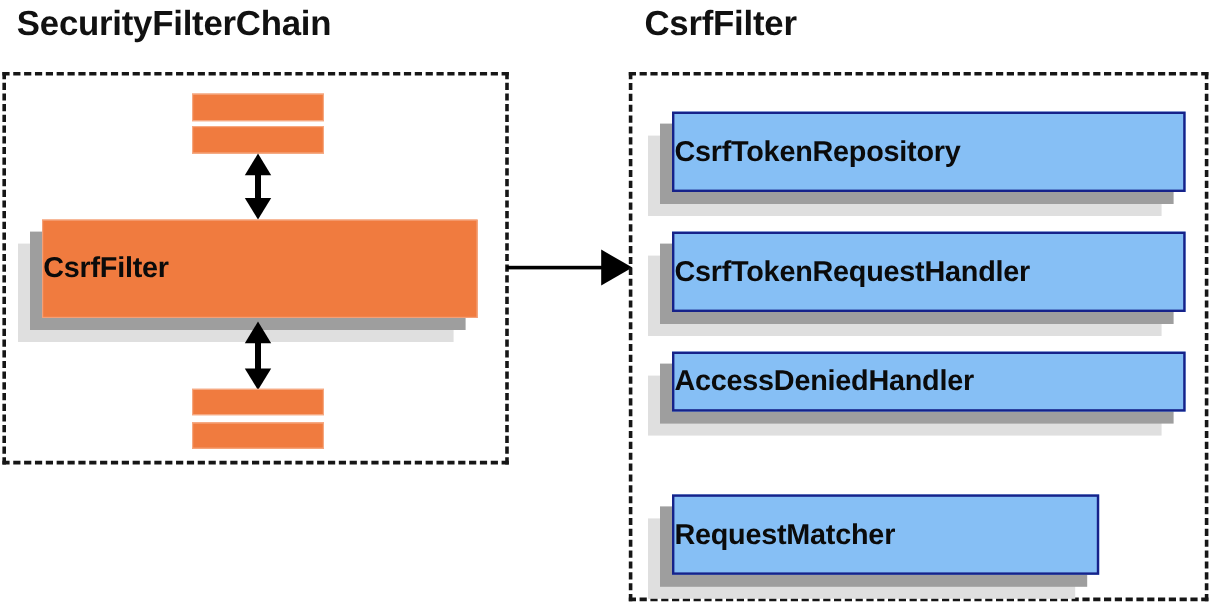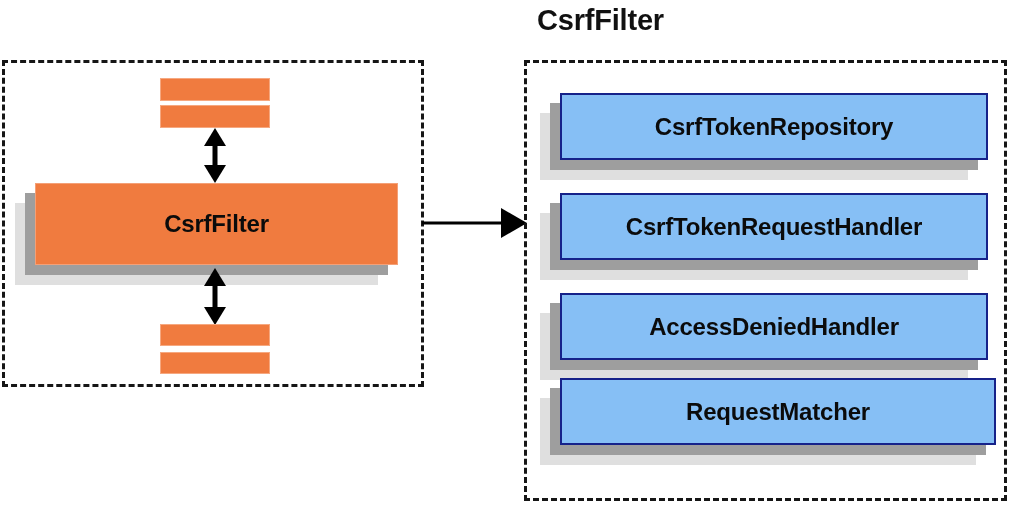--- a/index.html
+++ b/index.html
@@ -52,21 +52,20 @@
   }
   .stack .shadow-far  { background: #dfdfdf; transform: translate(-20px, 20px); }
   .stack .shadow-near { background: #9e9e9e; transform: translate(-10px, 10px); }
   .stack .face {
     position: absolute;
     left: 0; top: 0;
     width: 100%; height: 100%;
     box-sizing: border-box;
     display: flex;
     align-items: center;
-    justify-content: center;
   }
   .stack .face .label {
     font-family: "Liberation Sans", sans-serif;
     font-weight: bold;
     font-size: 24px;
     color: #0b0b0b;
     white-space: nowrap;
     letter-spacing: -0.2px;
   }
 
@@ -127,20 +126,21 @@
     border-top: 15px solid transparent;
     border-bottom: 15px solid transparent;
     border-left: 26px solid #000000;
   }
 </style>
 </head>
 <body>
 
 <div id="canvas">
 
+  <div id="title-left" class="panel-title">SecurityFilterChain</div>
 
   <div id="title-right" class="panel-title">CsrfFilter</div>
 
   <div id="panel-left" class="dashed-panel"></div>
 
   <div class="slab" style="left:160px; top:78px; width:110px; height:23px;"></div>
   <div class="slab" style="left:160px; top:105px; width:110px; height:23px;"></div>
 
   <div class="arrow-v" style="left:203px; top:128px; width:24px; height:55px;">
     <div class="head up"></div>
@@ -181,29 +181,29 @@
   </div>
 
   <div class="stack" style="left:560px; top:193px; width:428px; height:67px;border-radius:19px;">
     <div class="shadow-far"></div>
     <div class="shadow-near"></div>
     <div class="face face-blue">
       <span class="label">CsrfTokenRequestHandler</span>
     </div>
   </div>
 
-  <div class="stack" style="left:560px; top:293px; width:428px; height:67px;">
+  <div class="stack" style="left:560px; top:293px; width:428px; height:50px;">
     <div class="shadow-far"></div>
     <div class="shadow-near"></div>
     <div class="face face-blue">
       <span class="label">AccessDeniedHandler</span>
     </div>
   </div>
 
-  <div class="stack" style="left:560px; top:378px; width:436px; height:67px;">
+  <div class="stack" style="left:560px; top:412px; width:356px; height:67px;">
     <div class="shadow-far"></div>
     <div class="shadow-near"></div>
     <div class="face face-blue">
       <span class="label">RequestMatcher</span>
     </div>
   </div>
 
 </div>
 
 </body></html>

